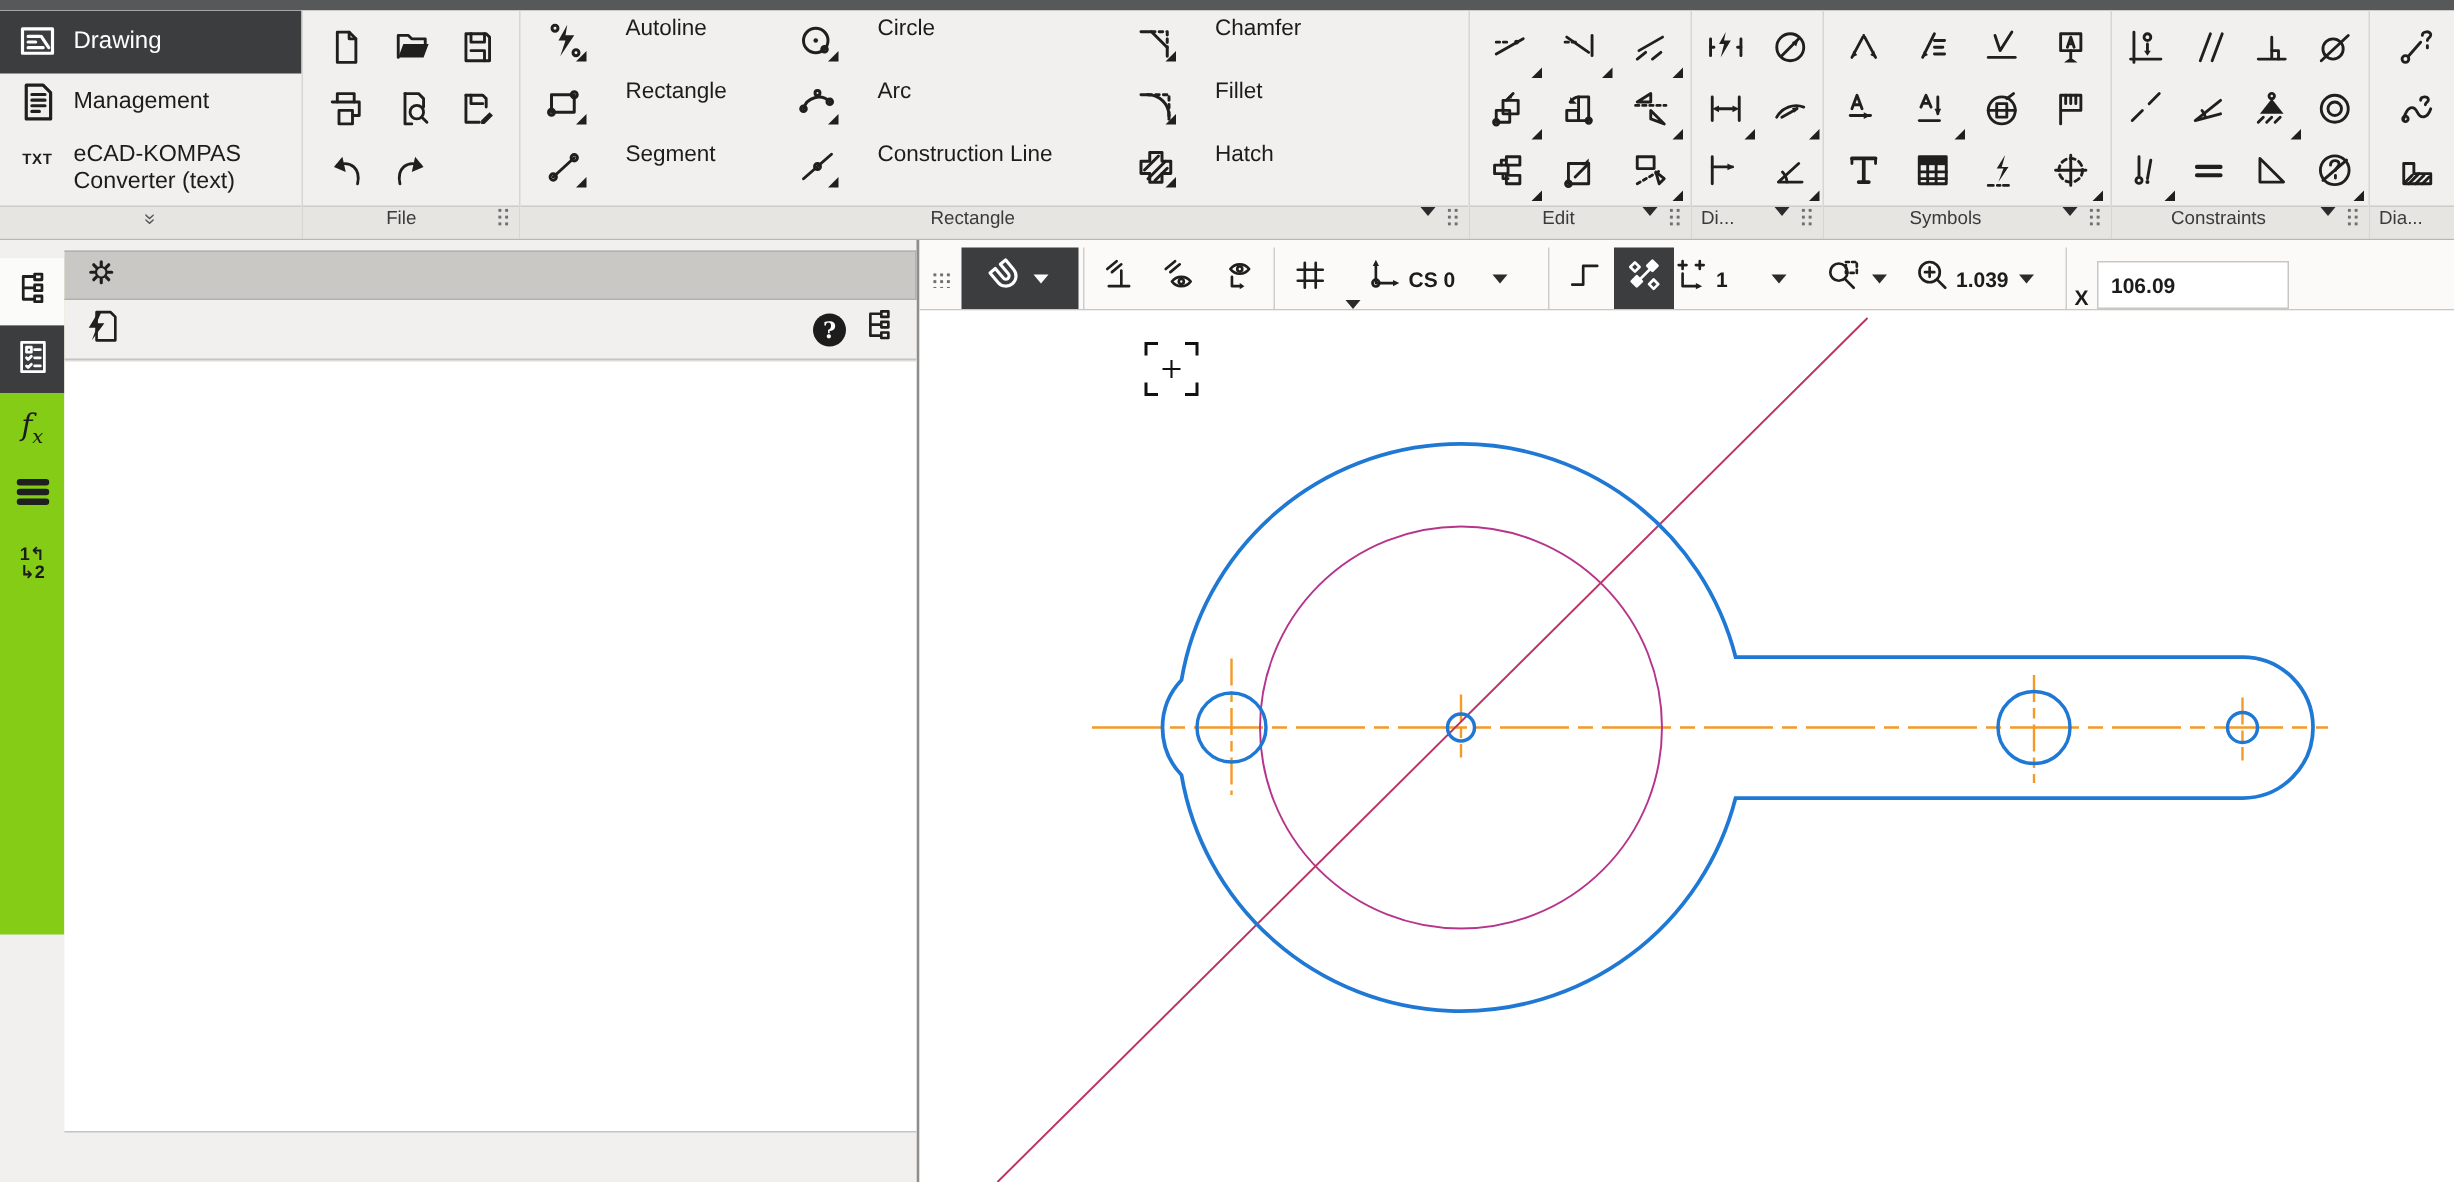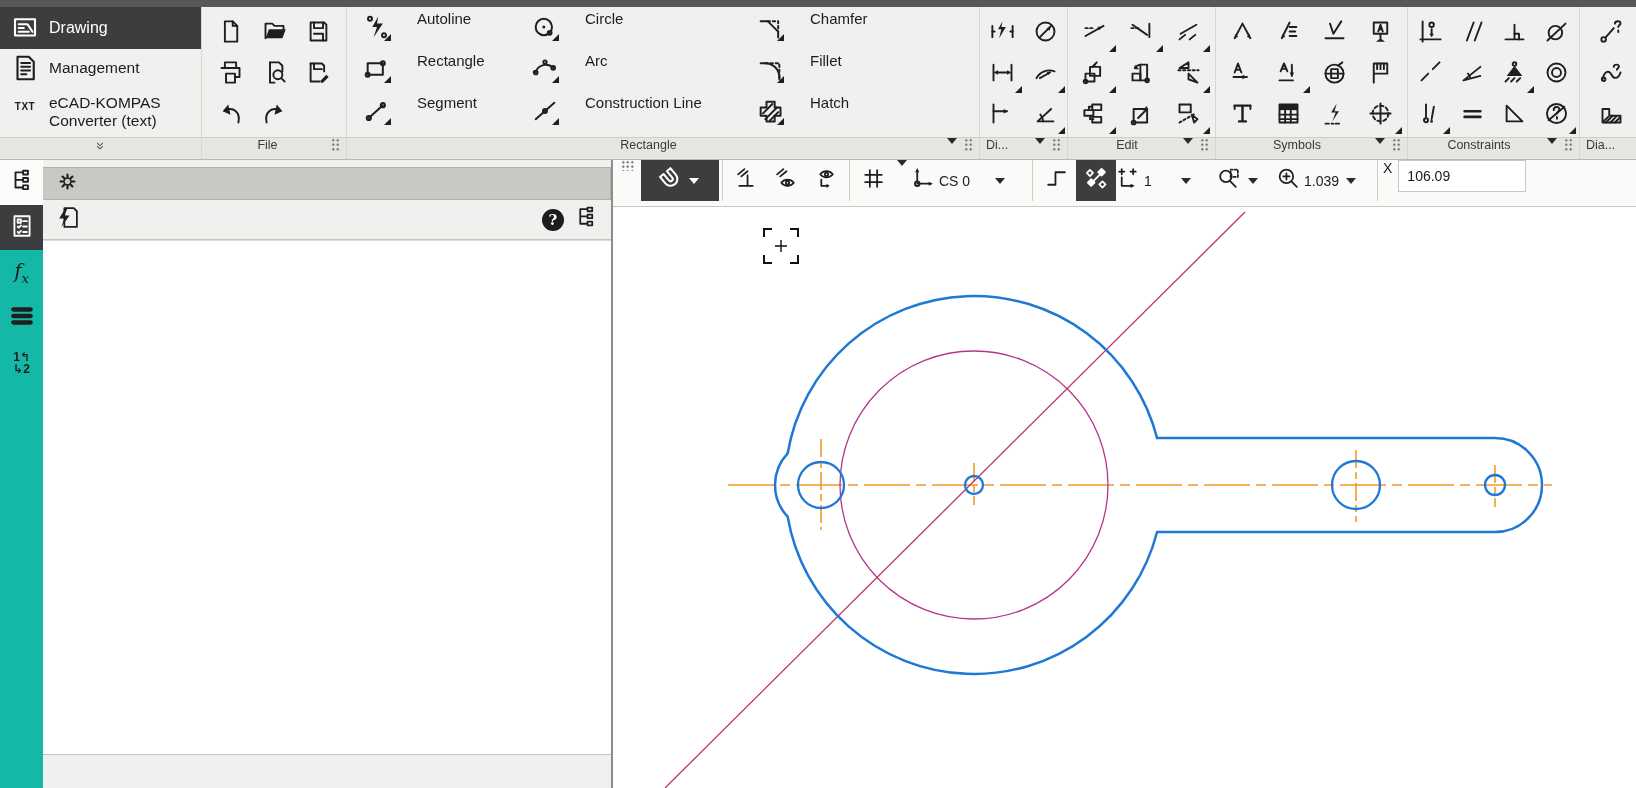--- a/index.html
+++ b/index.html
@@ -49,21 +49,21 @@
   .dia .igrid{grid-template-columns:repeat(1,46px);grid-auto-rows:41px;justify-content:start;padding-left:8px;}
 
   
   .geo-grid{display:grid;grid-template-columns:168px 225px 160px;grid-auto-rows:42px;padding:4px 0 0 14px;}
   .tool{display:flex;align-items:flex-start;gap:24px;}
   .tool .ticn{position:relative;width:32px;height:32px;display:flex;align-items:center;justify-content:center;flex:0 0 auto;}
   .tool .ticn svg{width:28px;height:28px;}
   .tool .tlabel{font-size:15px;line-height:1.05;}
 
   
-  .left-strip{position:absolute;left:0;top:160px;width:43px;height:628px;background:#14b8a6;}
+  .left-strip{position:absolute;left:0;top:172px;width:43px;height:451px;background:#84cc16;}
   .sbtn{width:43px;height:45px;display:flex;align-items:center;justify-content:center;font-size:15px;}
   .sbtn svg{width:26px;height:26px;}
   .sbtn.white{background:#fbfbfa;}
   .sbtn.dark{background:#3c3d3f;}
   .fx{font-family:"DejaVu Serif","Liberation Serif",serif;font-style:italic;font-size:20px;}
   .fx sub{font-size:13px;}
   .order12{font-size:12px;line-height:1.0;text-align:left;font-weight:bold;}
 
   
   .panel{position:absolute;left:43px;top:160px;width:570px;height:628px;background:#f1f0ee;
@@ -76,21 +76,21 @@
           padding:0 12px;box-sizing:border-box;gap:10px;}
   .ptools svg{width:25px;height:25px;}
   .ptools .spacer{flex:1;}
   .helpdot{width:22px;height:22px;border-radius:50%;background:#1c1c1c;color:#fff;display:flex;
            align-items:center;justify-content:center;font-weight:bold;font-size:15px;font-family:"DejaVu Serif",serif;}
   .pcontent{flex:1;background:#fff;border-top:1px solid #dddbd8;}
   .pfooter{height:33px;background:#f1f0ee;border-top:1px solid #c6c4c1;}
 
   
   .ctb{position:absolute;left:613px;top:160px;width:1023px;height:47px;background:#fbfaf9;
-       border-bottom:1px solid #c9c7c4;box-sizing:border-box;display:flex;align-items:flex-start;padding-left:4px;}
+       border-bottom:1px solid #c9c7c4;box-sizing:border-box;display:flex;align-items:flex-end;padding-left:4px;font-weight:bold;}
   .ctb svg{width:25px;height:25px;}
   .cbtn{height:41px;min-width:40px;display:flex;align-items:center;justify-content:center;gap:3px;
         background:#fbfaf9;}
   .cbtn.dark{background:#3c3d3f;}
   .csep{width:1px;height:41px;background:#cfcdca;margin:0 3px;flex:0 0 auto;}
   .dd{width:0;height:0;border-left:5px solid transparent;border-right:5px solid transparent;
       border-top:6px solid #2b2b2b;margin:0 4px;}
   .dd.white{border-top-color:#fff;}
   .cgrip{width:14px;height:11px;background-image:radial-gradient(#6f6f6f 1px,transparent 1.3px);
          background-size:4.5px 4.5px;margin:0 6px 14px 4px;}
@@ -317,76 +317,20 @@
           </div>
         </div>
       </div>
     <div class="rlabel">
       <span class="lbl">Rectangle</span>
       <span class="caret"></span>
       <span class="grip"></span>
     </div>
   </div>
 
-  <div class="rsec dim" style="width:88px">
-    <div class="rbody">
-        <div class="igrid">
-          <div class="gbtn">
-            <span><svg class="ic" viewBox="0 0 24 24">
-                <path d="M12 3 8 10h3l-2 8 6-10h-4z" fill="#1f1f1f" stroke="none"></path>
-                <path d="M3 7v10M21 7v10"></path>
-                <path d="M3 12h2M19 12h2"></path>
-              </svg></span>
-          </div>
-          <div class="gbtn">
-            <span><svg class="ic" viewBox="0 0 24 24">
-                <circle cx="12" cy="12" r="8"></circle>
-                <path d="M7 17 17 7"></path>
-                <path d="M17 7l-1.5 4.5L13 9z" fill="#1f1f1f" stroke="none"></path>
-              </svg></span>
-          </div>
-          <div class="gbtn">
-            <span><svg class="ic" viewBox="0 0 24 24">
-                <path d="M4 5v14M20 5v14"></path>
-                <path d="M7 12h10"></path>
-                <path d="M4 12l4-2v4zM20 12l-4-2v4z" fill="#1f1f1f" stroke="none"></path>
-              </svg></span>
-            <span class="cnr"></span>
-          </div>
-          <div class="gbtn">
-            <span><svg class="ic" viewBox="0 0 24 24">
-                <path d="M4 17A13 13 0 0 1 20 11"></path>
-                <path d="M7 17l9-5"></path>
-                <path d="M17 11l-4 .5 1.6 2.8z" fill="#1f1f1f" stroke="none"></path>
-              </svg></span>
-            <span class="cnr"></span>
-          </div>
-          <div class="gbtn">
-            <span><svg class="ic" viewBox="0 0 24 24">
-                <path d="M4 4v16"></path>
-                <path d="M4 10h12"></path>
-                <path d="M17 10l-4-2v4z" fill="#1f1f1f" stroke="none"></path>
-              </svg></span>
-          </div>
-          <div class="gbtn">
-            <span><svg class="ic" viewBox="0 0 24 24">
-                <path d="M5 19 17 8M5 19h14"></path>
-                <path d="M10 19a9 9 0 0 0-2.6-6"></path>
-              </svg></span>
-            <span class="cnr"></span>
-          </div>
-        </div>
-      </div>
-    <div class="rlabel">
-      <span class="lbl left">Di...</span>
-      <span class="caret"></span>
-      <span class="grip"></span>
-    </div>
-  </div>
-
   <div class="rsec edit" style="width:148px">
     <div class="rbody">
         <div class="igrid">
           <div class="gbtn">
             <span><svg class="ic" viewBox="0 0 24 24">
                 <path d="M4 16 20 7"></path>
                 <path d="M4 9h7" stroke-dasharray="2 2.2"></path>
                 <circle cx="16" cy="9" r="1.4" fill="#1f1f1f" stroke="none"></circle>
               </svg></span>
             <span class="cnr"></span>
@@ -455,20 +399,76 @@
                 <rect x="4" y="4" width="10" height="7"></rect>
                 <path d="M4 20l14-8" stroke-dasharray="2 2.2"></path>
                 <path d="M15 13l5 4-3 3z"></path>
               </svg></span>
             <span class="cnr"></span>
           </div>
         </div>
       </div>
     <div class="rlabel">
       <span class="lbl">Edit</span>
+      <span class="caret"></span>
+      <span class="grip"></span>
+    </div>
+  </div>
+
+  <div class="rsec dim" style="width:88px">
+    <div class="rbody">
+        <div class="igrid">
+          <div class="gbtn">
+            <span><svg class="ic" viewBox="0 0 24 24">
+                <path d="M12 3 8 10h3l-2 8 6-10h-4z" fill="#1f1f1f" stroke="none"></path>
+                <path d="M3 7v10M21 7v10"></path>
+                <path d="M3 12h2M19 12h2"></path>
+              </svg></span>
+          </div>
+          <div class="gbtn">
+            <span><svg class="ic" viewBox="0 0 24 24">
+                <circle cx="12" cy="12" r="8"></circle>
+                <path d="M7 17 17 7"></path>
+                <path d="M17 7l-1.5 4.5L13 9z" fill="#1f1f1f" stroke="none"></path>
+              </svg></span>
+          </div>
+          <div class="gbtn">
+            <span><svg class="ic" viewBox="0 0 24 24">
+                <path d="M4 5v14M20 5v14"></path>
+                <path d="M7 12h10"></path>
+                <path d="M4 12l4-2v4zM20 12l-4-2v4z" fill="#1f1f1f" stroke="none"></path>
+              </svg></span>
+            <span class="cnr"></span>
+          </div>
+          <div class="gbtn">
+            <span><svg class="ic" viewBox="0 0 24 24">
+                <path d="M4 17A13 13 0 0 1 20 11"></path>
+                <path d="M7 17l9-5"></path>
+                <path d="M17 11l-4 .5 1.6 2.8z" fill="#1f1f1f" stroke="none"></path>
+              </svg></span>
+            <span class="cnr"></span>
+          </div>
+          <div class="gbtn">
+            <span><svg class="ic" viewBox="0 0 24 24">
+                <path d="M4 4v16"></path>
+                <path d="M4 10h12"></path>
+                <path d="M17 10l-4-2v4z" fill="#1f1f1f" stroke="none"></path>
+              </svg></span>
+          </div>
+          <div class="gbtn">
+            <span><svg class="ic" viewBox="0 0 24 24">
+                <path d="M5 19 17 8M5 19h14"></path>
+                <path d="M10 19a9 9 0 0 0-2.6-6"></path>
+              </svg></span>
+            <span class="cnr"></span>
+          </div>
+        </div>
+      </div>
+    <div class="rlabel">
+      <span class="lbl left">Di...</span>
       <span class="caret"></span>
       <span class="grip"></span>
     </div>
   </div>
 
   <div class="rsec symbols" style="width:192px">
     <div class="rbody">
         <div class="igrid">
           <div class="gbtn">
             <span><svg class="ic" viewBox="0 0 24 24">

